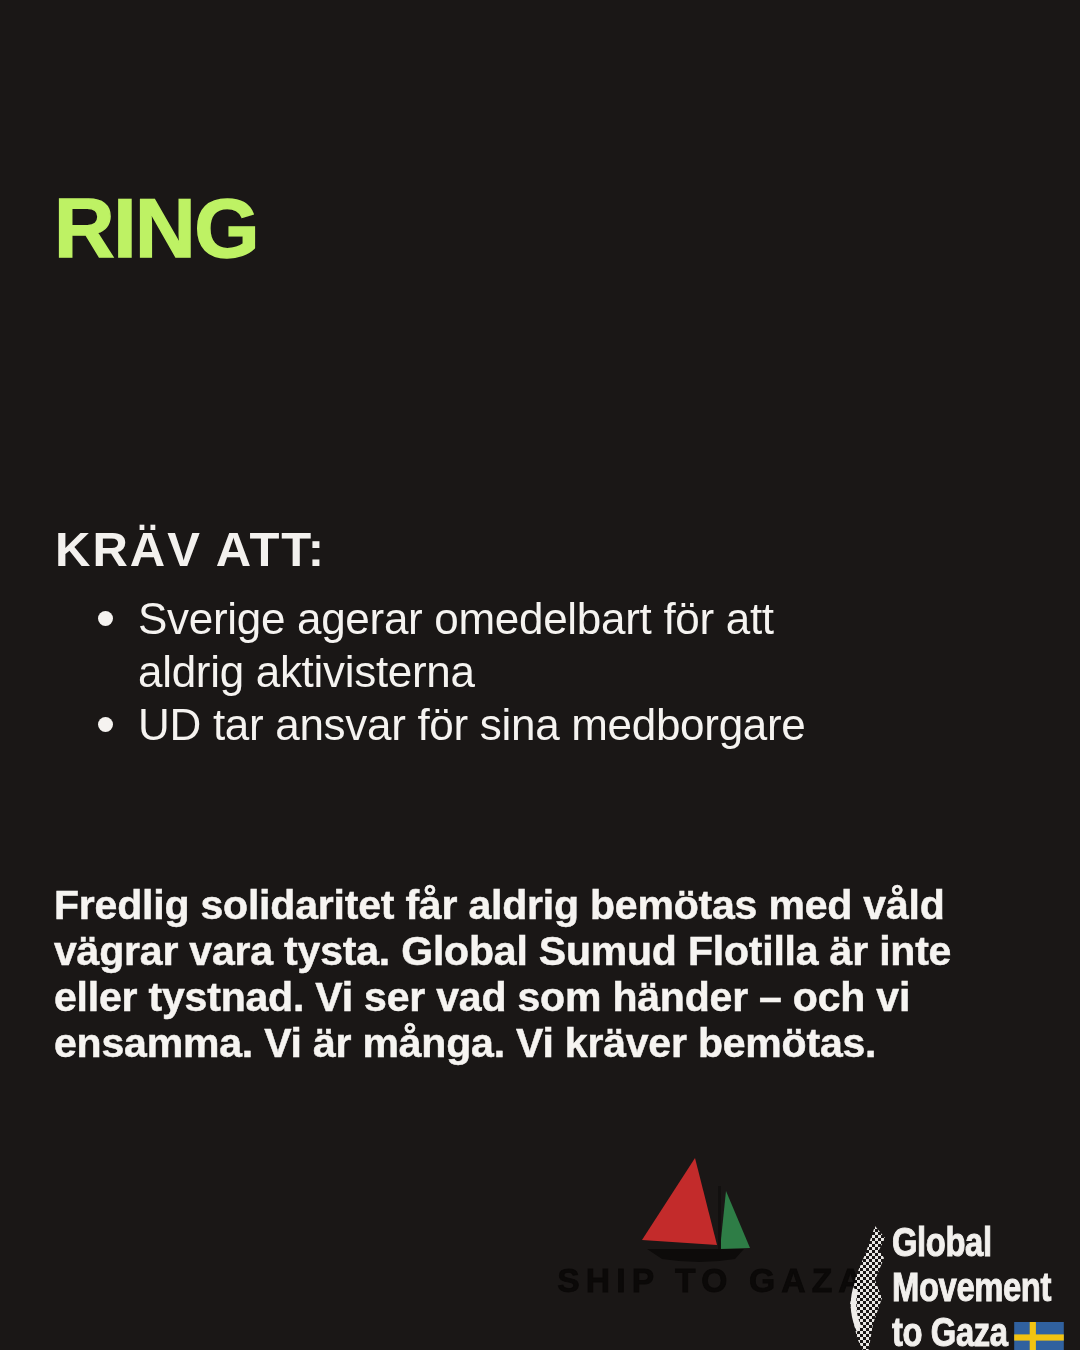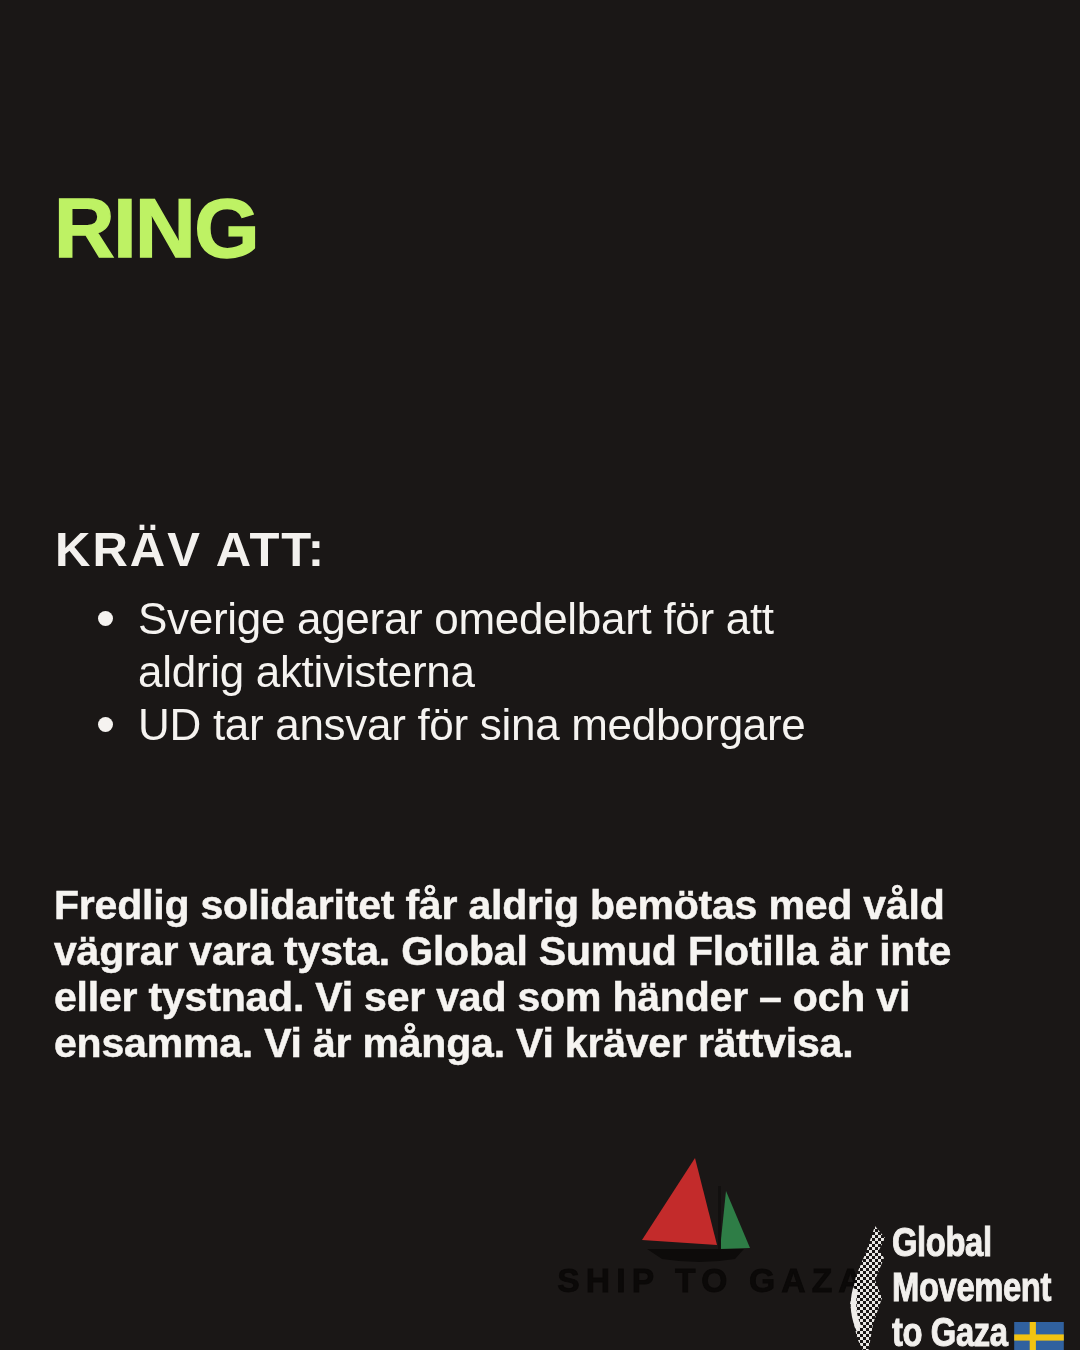--- a/index.html
+++ b/index.html
@@ -91,21 +91,21 @@
     <li>
       <span class="dot"></span>
       <div>UD tar ansvar för sina medborgare</div>
     </li>
   </ul>
 
   <div class="statement">
     <div>Fredlig solidaritet får aldrig bemötas med våld</div>
     <div>vägrar vara tysta. Global Sumud Flotilla är inte</div>
     <div>eller tystnad. Vi ser vad som händer – och vi</div>
-    <div>ensamma. Vi är många. Vi kräver rättvisa.</div>
+    <div>ensamma. Vi är många. Vi kräver bemötas.</div>
   </div>
 
   <div class="ship-logo">
     <svg class="boat" width="118" height="112" viewBox="0 0 118 112">
 
       <polygon points="53,2 0,84 75,89" fill="#c32b2b"></polygon>
 
       <polygon points="84,35 78,93 108,92" fill="#2e7d46"></polygon>
 
       <path d="M5,93 L102,93 L93,103 Q58,109 20,103 Z" fill="#0d0b0a"></path>

